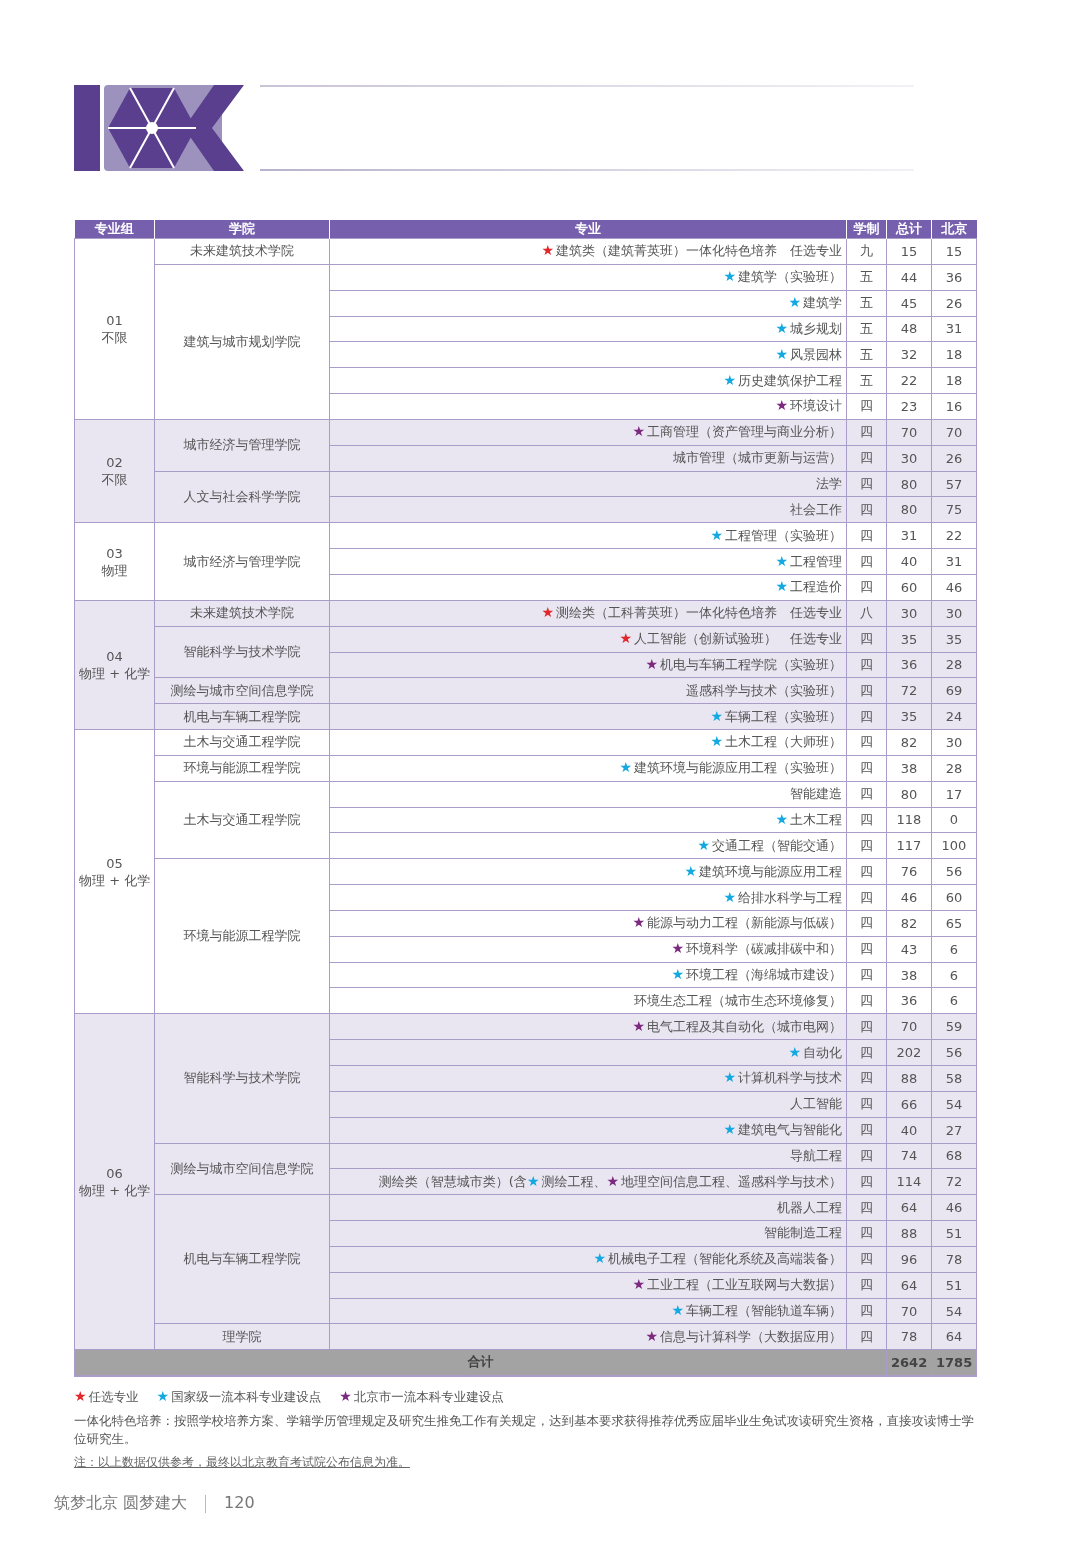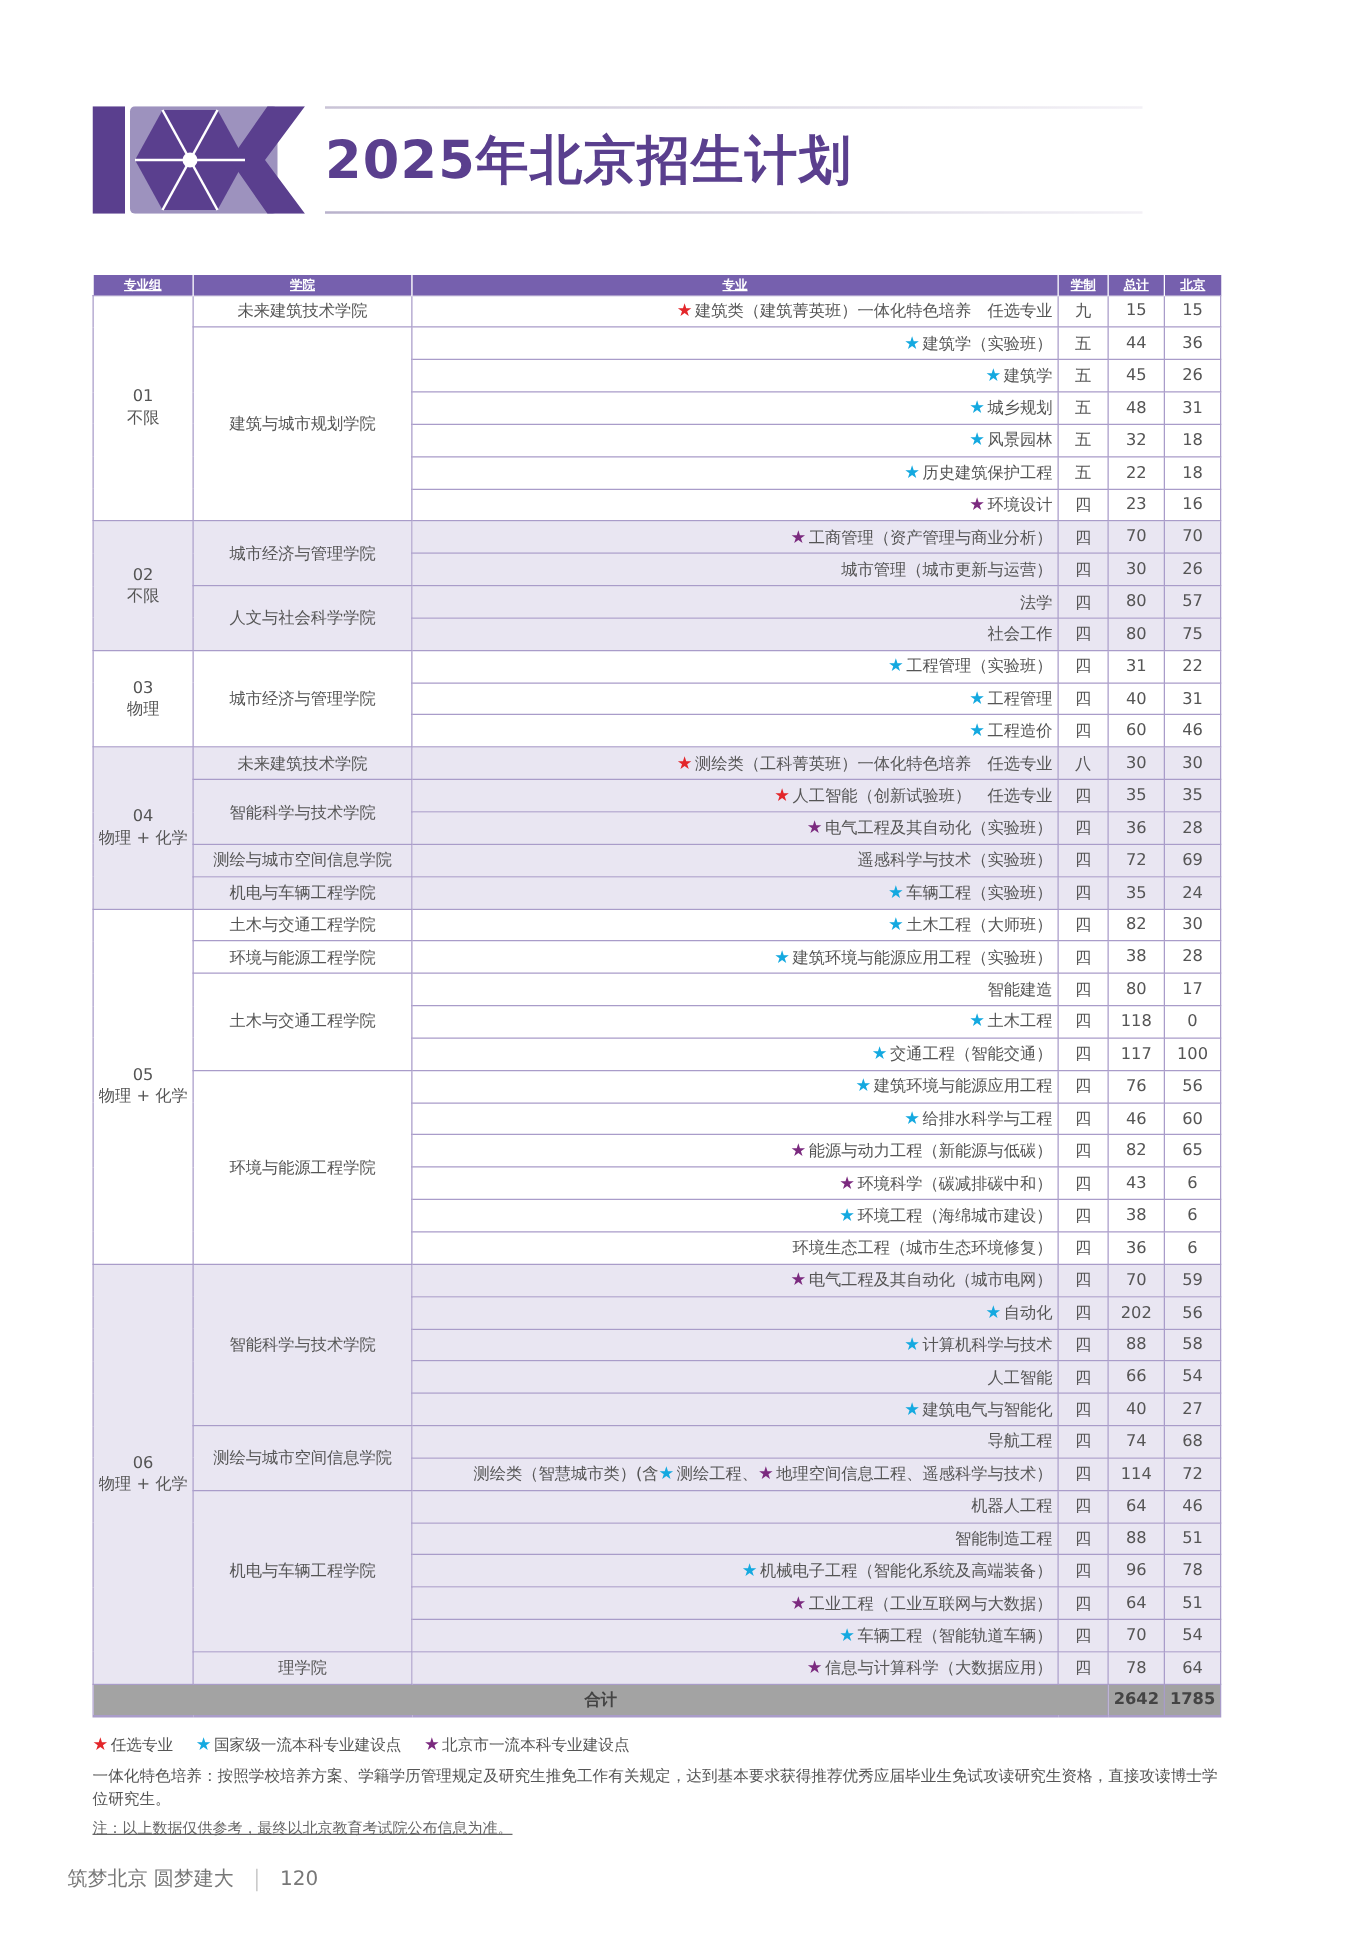--- a/index.html
+++ b/index.html
@@ -15,22 +15,22 @@
   .title-line-bot { position: absolute; left: 186px; bottom: 0; width: 654px; height: 2px;
     background: linear-gradient(to right, #b9b2cc, #f3f1f6); }
   .page-title { position: absolute; left: 186px; top: 17px; font-size: 42px; font-weight: bold;
     color: #5a3f8e; letter-spacing: 1px; line-height: 52px; }
 
   table.plan {
     position: absolute; left: 74px; top: 220px; width: 902px;
     border-collapse: collapse; table-layout: fixed; font-size: 13px;
   }
   table.plan th {
-    background: #7660ae; color: #fff; font-weight: bold; height: 16px; font-size: 10px;
-    border-right: 1px solid #ffffff; text-align: center; text-decoration: underline;
+    background: #7660ae; color: #fff; font-weight: bold; height: 16px; font-size: 13px;
+    border-right: 1px solid #ffffff; text-align: center;
   }
   table.plan th:last-child { border-right: none; }
   table.plan td {
     border: 1px solid #a99cc9; height: 25.85px; color: #555; text-align: center;
     padding: 0 4px; white-space: nowrap; overflow: hidden;
   }
   table.plan td.major { text-align: right; padding-left: 6px; }
   tbody.g-alt td { background: #e9e6f2; }
   tbody.g-norm td { background: #ffffff; }
   td.grp { line-height: 17px; }
@@ -60,21 +60,20 @@
     <polygon points="34,43 78,43 56,83" fill="#5a3f8e"></polygon>
     <polygon points="56,83 78,43 100,83" fill="#5a3f8e"></polygon>
     <polygon points="78,43 122,43 100,83" fill="#5a3f8e"></polygon>
     <circle cx="78" cy="43" r="6" fill="#fff"></circle>
     <polygon points="140,0 170,0 138,43 170,86 140,86 110,43" fill="#5a3f8e"></polygon>
     <line x1="34" y1="43" x2="122" y2="43" stroke="#fff" stroke-width="2"></line>
     <line x1="56" y1="3" x2="100" y2="83" stroke="#fff" stroke-width="2"></line>
     <line x1="100" y1="3" x2="56" y2="83" stroke="#fff" stroke-width="2"></line>
   </svg>
   <div class="title-line-top"></div>
-  <div class="page-title">2025年北京招生计划</div>
   <div class="title-line-bot"></div>
 </div>
 
 <table class="plan" id="plan">
   <colgroup>
     <col style="width:80px">
       <col style="width:175px">
       <col style="width:517px">
     <col style="width:40px">
       <col style="width:45px">
@@ -210,21 +209,21 @@
         <td>30</td>
       </tr>
       <tr>
         <td rowspan="2">智能科学与技术学院</td>
         <td class="major"><span class="star star-red">★</span><span>人工智能（创新试验班）　任选专业</span></td>
         <td>四</td>
         <td>35</td>
         <td>35</td>
       </tr>
       <tr>
-        <td class="major"><span class="star star-purple">★</span><span>电气工程及其自动化（实验班）</span></td>
+        <td class="major"><span class="star star-purple">★</span><span>机电与车辆工程学院（实验班）</span></td>
         <td>四</td>
         <td>36</td>
         <td>28</td>
       </tr>
       <tr>
         <td rowspan="1">测绘与城市空间信息学院</td>
         <td class="major"><span>遥感科学与技术（实验班）</span></td>
         <td>四</td>
         <td>72</td>
         <td>69</td>

